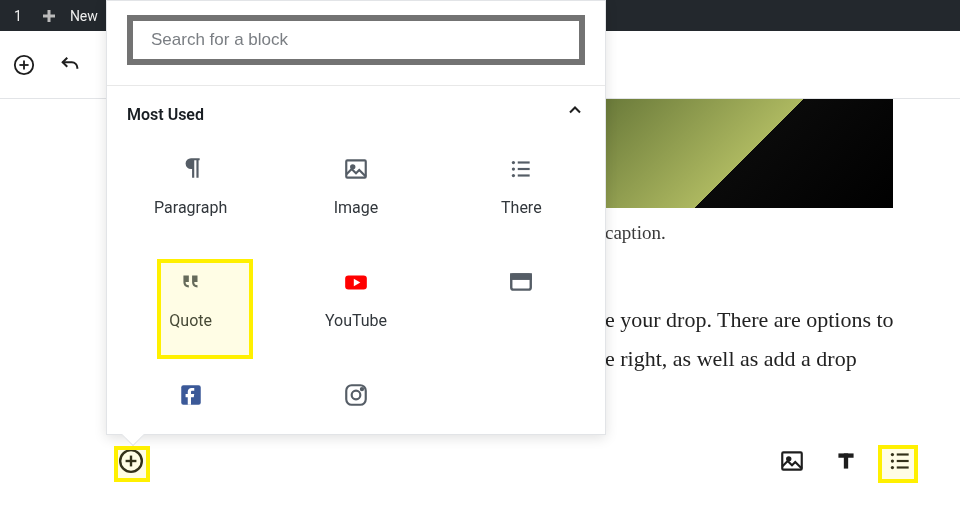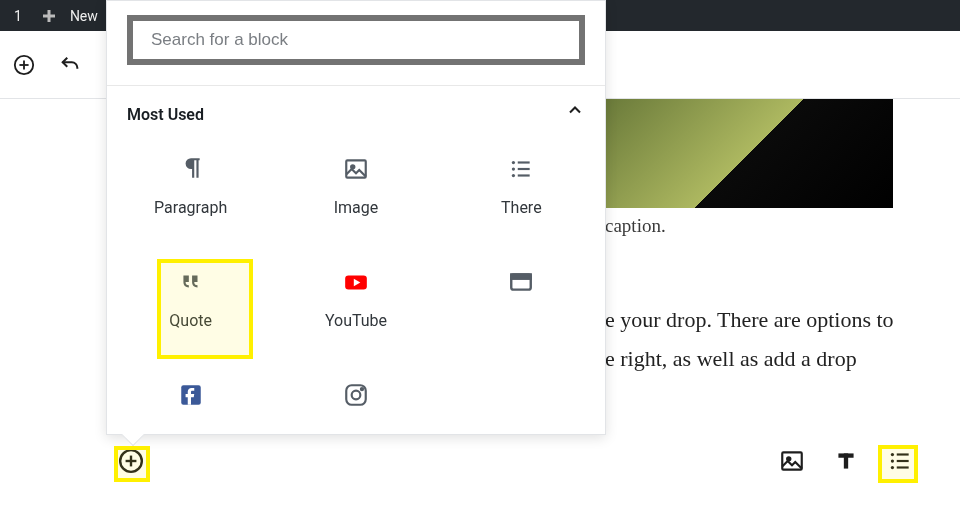--- a/index.html
+++ b/index.html
@@ -41,21 +41,21 @@
     .image-area {
       position: absolute;
       top: 99px;
       left: 605px;
       right: 67px;
       height: 109px;
       background: linear-gradient(135deg, #6a7a3a 0%, #adb860 50%, #0a0a0a 50%, #000 100%);
     }
     .caption {
       position: absolute;
-      top: 215px;
+      top: 222px;
       left: 605px;
       font-family: Georgia, serif;
       font-size: 19px;
       color: #3a3a3a;
       text-align: center;
     }
     .body-text {
       position: absolute;
       top: 302px;
       left: 605px;

